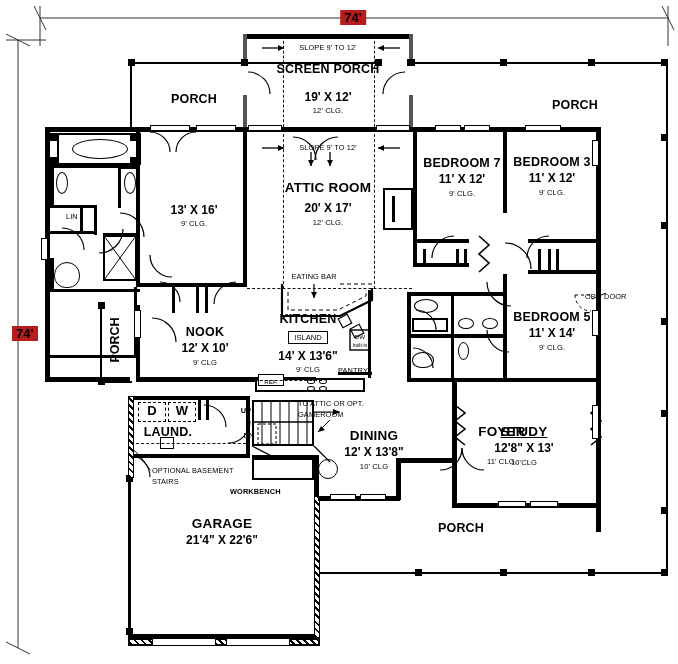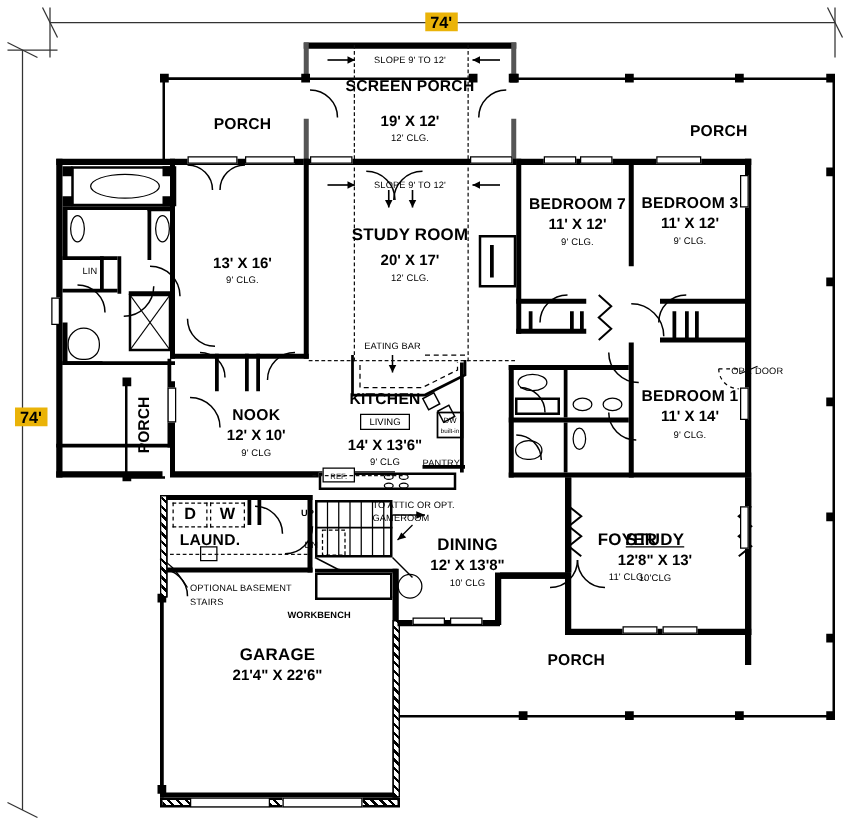--- a/index.html
+++ b/index.html
@@ -67,21 +67,21 @@
     font-weight: bold;
     font-size: 12.5px;
     white-space: nowrap;
     transform-origin: center center;
     transform: translate(-50%,-50%) rotate(-90deg);
   }
   .dimtext {
     position: absolute;
     font-weight: bold;
     font-size: 13px;
-    background: #eab308;
+    background: #b91c1c;
     padding: 0 4px;
     transform: translateX(-50%);
   }
   .dimtext.side { transform: none; }
   .title {
     position: absolute;
     font-weight: bold;
     font-size: 16.5px;
     letter-spacing: .6px;
   }
@@ -311,21 +311,21 @@
   <div class="lbl room-name" style="left:575px; top:98px;">PORCH</div>
   <div class="vert" style="left:115px; top:340px;">PORCH</div>
   <div class="lbl room-name" style="left:461px; top:521px;">PORCH</div>
 
   <div class="dash-v" style="left:283px; top:134px; height:155px;"></div>
   <div class="dash-v" style="left:374px; top:134px; height:155px;"></div>
   <div class="dash-h" style="left:247px; top:288px; width:165px;"></div>
   <div class="dash-h" style="left:0px;   top:288px; width:0px;"></div>
 
   <div class="tiny" style="left:328px; top:143px;">SLOPE 9' TO 12'</div>
-  <div class="lbl room-name big" style="left:328px; top:180px;">STUDY ROOM</div>
+  <div class="lbl room-name big" style="left:328px; top:180px;">ATTIC ROOM</div>
   <div class="lbl room-dim" style="left:328px; top:202px;">20' X 17'</div>
   <div class="lbl room-clg" style="left:328px; top:219px;">12' CLG.</div>
 
   <div class="outline2" style="left:383px; top:188px; width:30px; height:42px; background:#fff;"></div>
   <div class="wall" style="left:392px; top:196px; width:3px; height:26px;"></div>
 
   <div class="outline" style="left:248px; top:125px; width:34px; height:6px; background:#fff;"></div>
   <div class="outline" style="left:376px; top:125px; width:34px; height:6px; background:#fff;"></div>
 
   <div class="wall" style="left:413px; top:127px; width:4px; height:140px;"></div>
@@ -350,21 +350,21 @@
 
   <div class="wall" style="left:423px; top:249px; width:3px; height:16px;"></div>
   <div class="wall" style="left:456px; top:249px; width:3px; height:16px;"></div>
   <div class="wall" style="left:464px; top:249px; width:3px; height:16px;"></div>
   <div class="wall" style="left:538px; top:249px; width:3px; height:22px;"></div>
   <div class="wall" style="left:548px; top:249px; width:3px; height:22px;"></div>
   <div class="wall" style="left:556px; top:249px; width:3px; height:22px;"></div>
 
   <div class="wall" style="left:503px; top:274px; width:4px; height:108px;"></div>
   <div class="wall" style="left:407px; top:378px; width:194px; height:4px;"></div>
-  <div class="lbl room-name" style="left:552px; top:310px;">BEDROOM 1</div>
+  <div class="lbl room-name" style="left:552px; top:310px;">BEDROOM 5</div>
   <div class="lbl room-dim" style="left:552px; top:327px;">11' X 14'</div>
   <div class="lbl room-clg" style="left:552px; top:344px;">9' CLG.</div>
   <div class="outline" style="left:592px; top:310px; width:7px; height:26px; background:#fff;"></div>
   <div class="tiny left" style="left:585px; top:292px;">OPT. DOOR</div>
 
   <div class="wall" style="left:407px; top:292px; width:96px; height:4px;"></div>
   <div class="wall" style="left:407px; top:292px; width:4px; height:90px;"></div>
   <div class="wall" style="left:407px; top:334px; width:96px; height:4px;"></div>
   <div class="wall" style="left:451px; top:296px; width:3px; height:38px;"></div>
   <div class="wall" style="left:451px; top:338px; width:3px; height:40px;"></div>
@@ -377,21 +377,21 @@
   <div class="outline" style="left:412px; top:352px; width:22px; height:16px; border-radius:50% 50% 45% 45%;"></div>
 
   <div class="wall" style="left:136px; top:305px; width:4px; height:76px;"></div>
   <div class="wall" style="left:136px; top:377px; width:180px; height:5px;"></div>
   <div class="lbl room-name" style="left:205px; top:325px;">NOOK</div>
   <div class="lbl room-dim" style="left:205px; top:342px;">12' X 10'</div>
   <div class="lbl room-clg" style="left:205px; top:359px;">9' CLG</div>
   <div class="outline" style="left:134px; top:310px; width:7px; height:28px; background:#fff;"></div>
 
   <div class="lbl room-name" style="left:308px; top:312px;">KITCHEN</div>
-  <div class="boxlabel" style="left:308px; top:331px; width:40px; height:13px;">LIVING</div>
+  <div class="boxlabel" style="left:308px; top:331px; width:40px; height:13px;">ISLAND</div>
   <div class="lbl room-dim" style="left:308px; top:350px;">14' X 13'6"</div>
   <div class="lbl room-clg" style="left:308px; top:366px;">9' CLG</div>
 
   <div class="tiny" style="left:314px; top:272px;">EATING BAR</div>
   <svg class="ov">
     <polyline points="282,284 282,316 340,316 372,300 372,288" fill="none" stroke="#000" stroke-width="2.2"></polyline>
     <polyline points="288,292 288,310 338,310 366,296 366,290" fill="none" stroke="#000" stroke-width="1" stroke-dasharray="4,3"></polyline>
     <polyline points="340,284 372,284" fill="none" stroke="#000" stroke-width="1" stroke-dasharray="4,3"></polyline>
 
     <rect x="340" y="316" width="10" height="10" transform="rotate(-28 345 321)" fill="none" stroke="#000" stroke-width="1.2"></rect>

